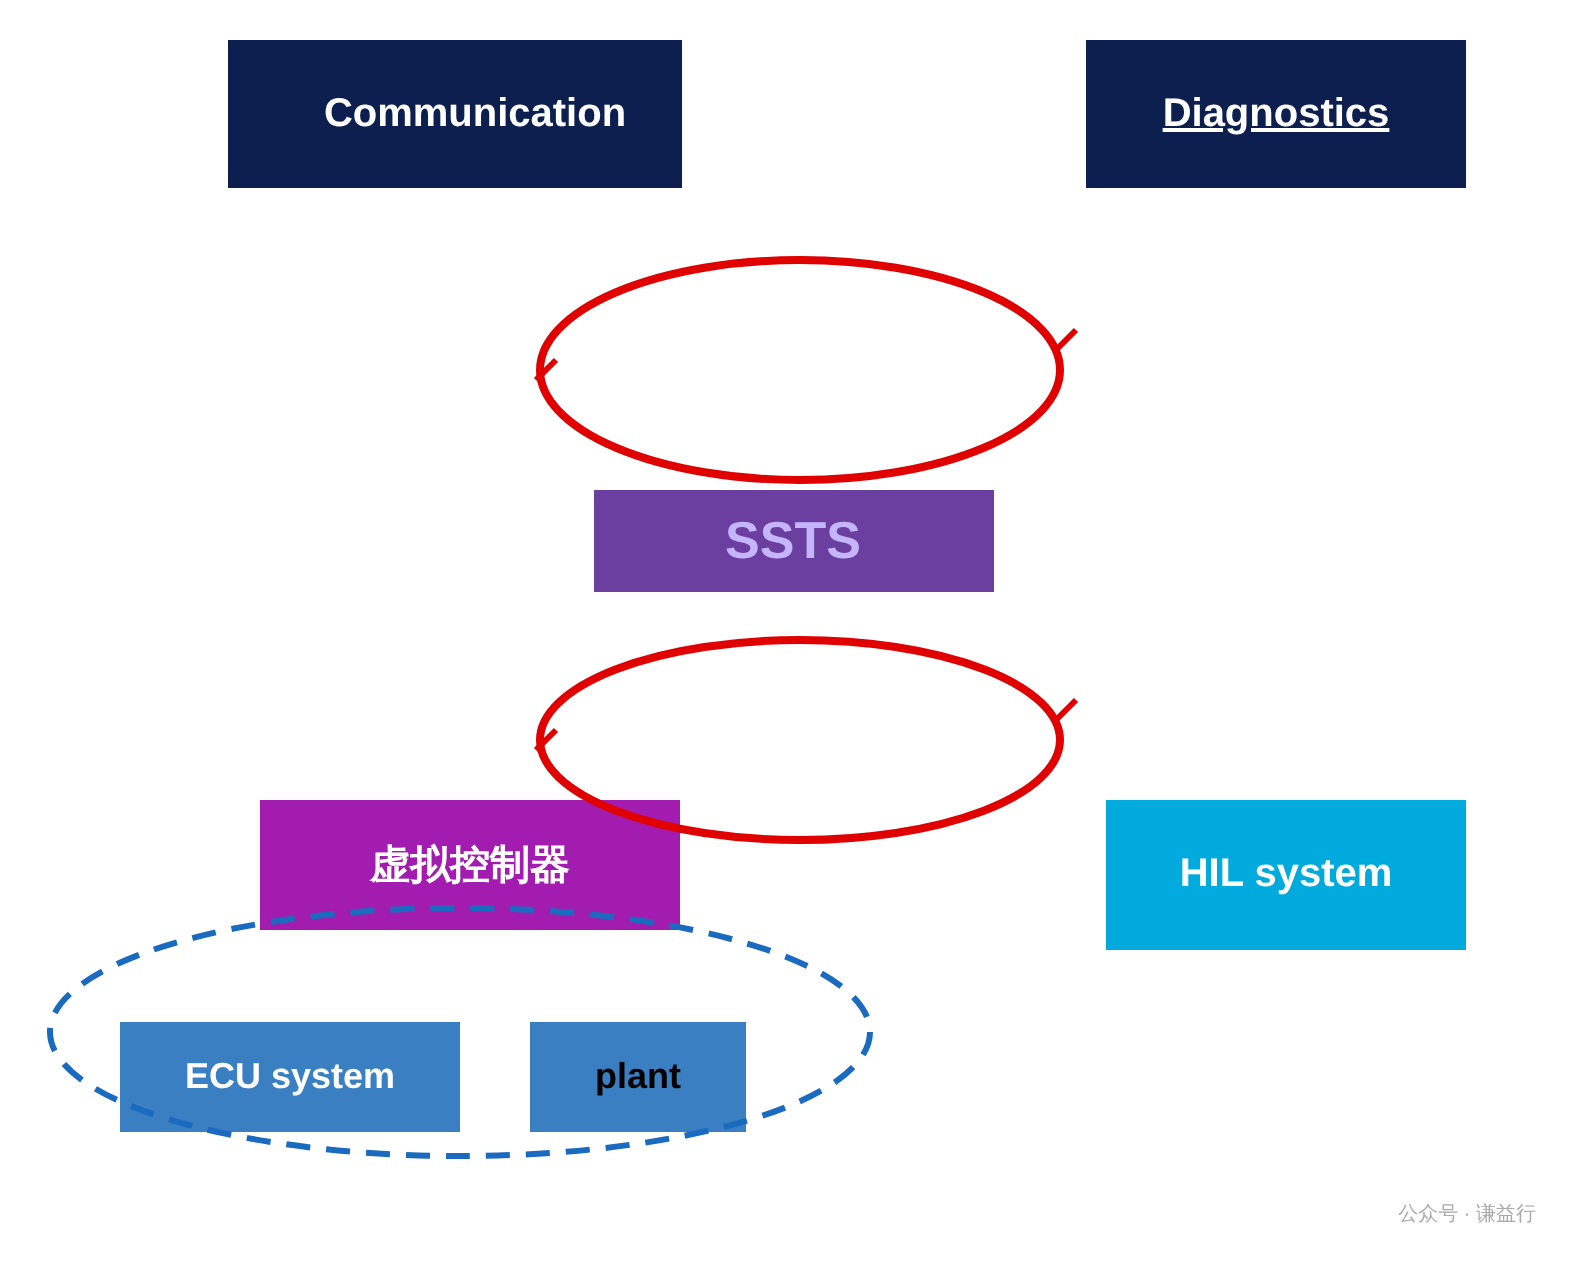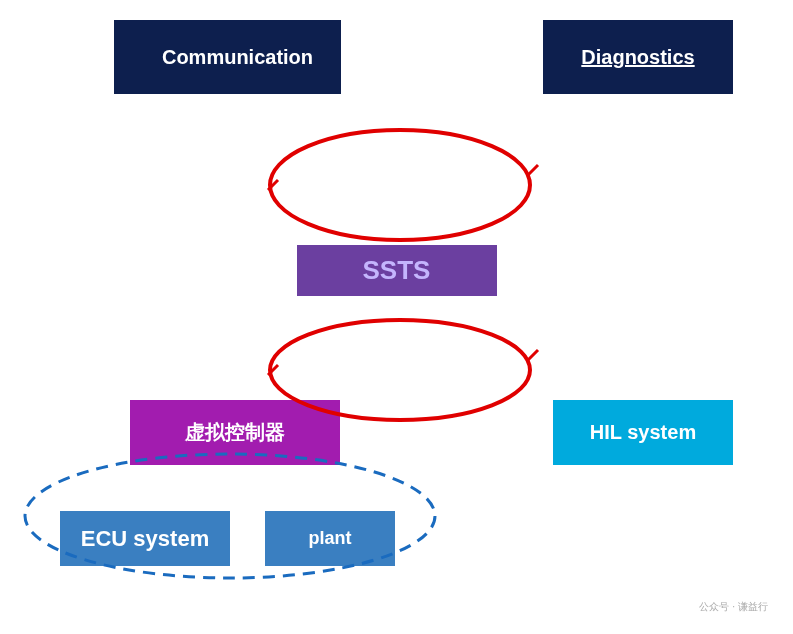--- a/index.html
+++ b/index.html
@@ -83,21 +83,21 @@
       font-size: 20px;
       font-weight: bold;
     }
 
     
     .box-hil {
       position: absolute;
       top: 400px;
       right: 60px;
       width: 180px;
-      height: 65px;
+      height: 75px;
       background: #00aadd;
       display: flex;
       align-items: center;
       justify-content: center;
       color: white;
       font-size: 20px;
       font-weight: bold;
     }
 
     
@@ -105,36 +105,36 @@
       position: absolute;
       bottom: 68px;
       left: 60px;
       width: 170px;
       height: 55px;
       background: #3a7fc1;
       display: flex;
       align-items: center;
       justify-content: center;
       color: white;
-      font-size: 22px;
+      font-size: 18px;
       font-weight: bold;
     }
 
     
     .box-plant {
       position: absolute;
       bottom: 68px;
       left: 265px;
-      width: 130px;
+      width: 108px;
       height: 55px;
       background: #3a7fc1;
       display: flex;
       align-items: center;
       justify-content: center;
-      color: #ffffff;
+      color: #000000;
       font-size: 18px;
       font-weight: bold;
     }
 
     
     .watermark {
       position: absolute;
       bottom: 20px;
       right: 25px;
       color: #aaa;

